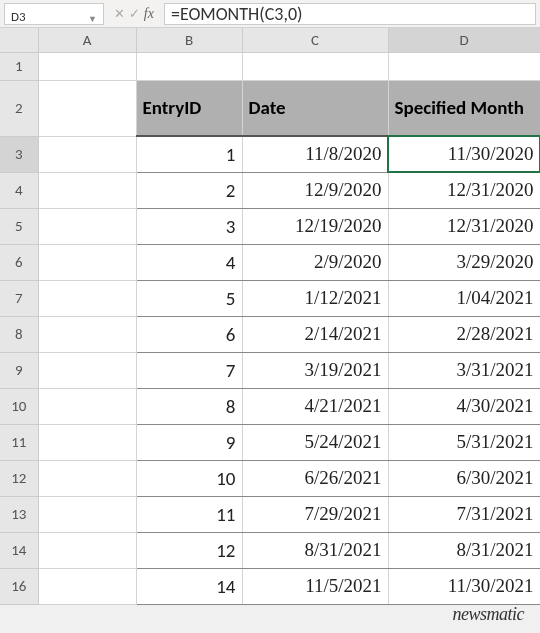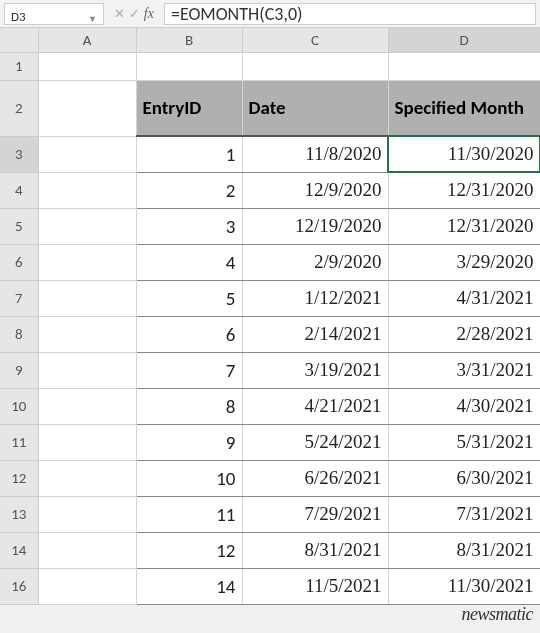--- a/index.html
+++ b/index.html
@@ -117,21 +117,21 @@
     .data-b { border-bottom: 1px solid #888; }
     .data-c, .data-d { border-bottom: 1px solid #888; font-family: Liberation Serif, serif; }
     .selected-cell {
       outline: 2px solid #217346;
       outline-offset: -1px;
       position: relative;
     }
     .watermark {
       position: absolute;
       bottom: 8px;
-      right: 7px;
+      right: 16px;
       font-family: Georgia, serif;
       font-style: italic;
       font-size: 18px;
       color: #333;
       letter-spacing: -0.5px;
     }
     .col-A { width: 98px; }
     .col-B { width: 106px; }
     .col-C { width: 146px; }
     .col-D { width: 152px; }
@@ -213,21 +213,21 @@
         <td class="cell"></td>
         <td class="cell data-b">4</td>
         <td class="cell data-c">2/9/2020</td>
         <td class="cell data-d">3/29/2020</td>
       </tr>
       <tr class="row-7">
         <th class="row-header">7</th>
         <td class="cell"></td>
         <td class="cell data-b">5</td>
         <td class="cell data-c">1/12/2021</td>
-        <td class="cell data-d">4/31/2021</td>
+        <td class="cell data-d">1/04/2021</td>
       </tr>
       <tr class="row-8">
         <th class="row-header">8</th>
         <td class="cell"></td>
         <td class="cell data-b">6</td>
         <td class="cell data-c">2/14/2021</td>
         <td class="cell data-d">2/28/2021</td>
       </tr>
       <tr class="row-9">
         <th class="row-header">9</th>

